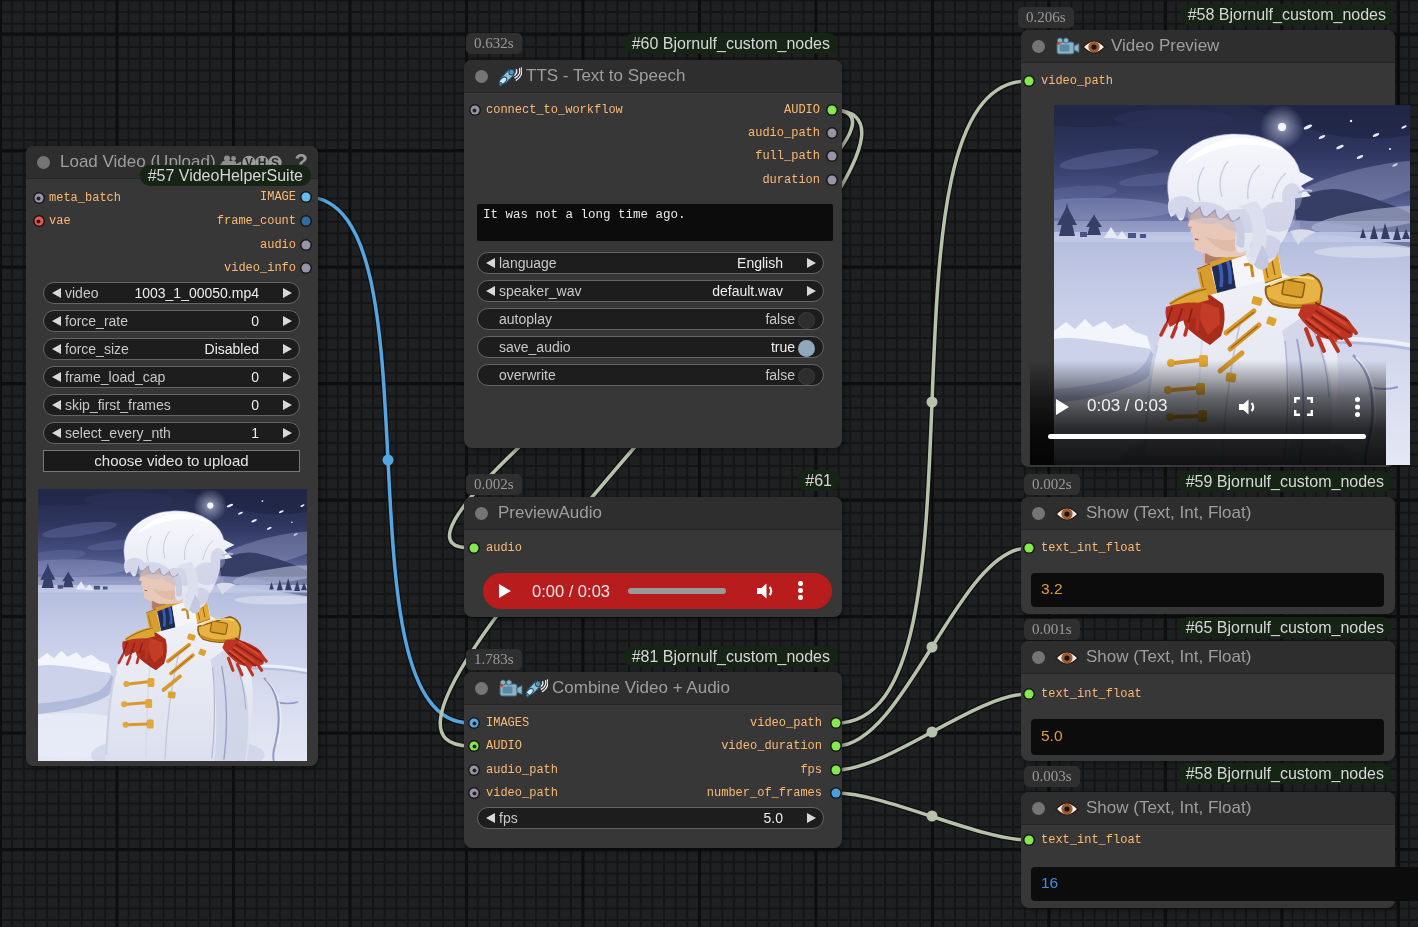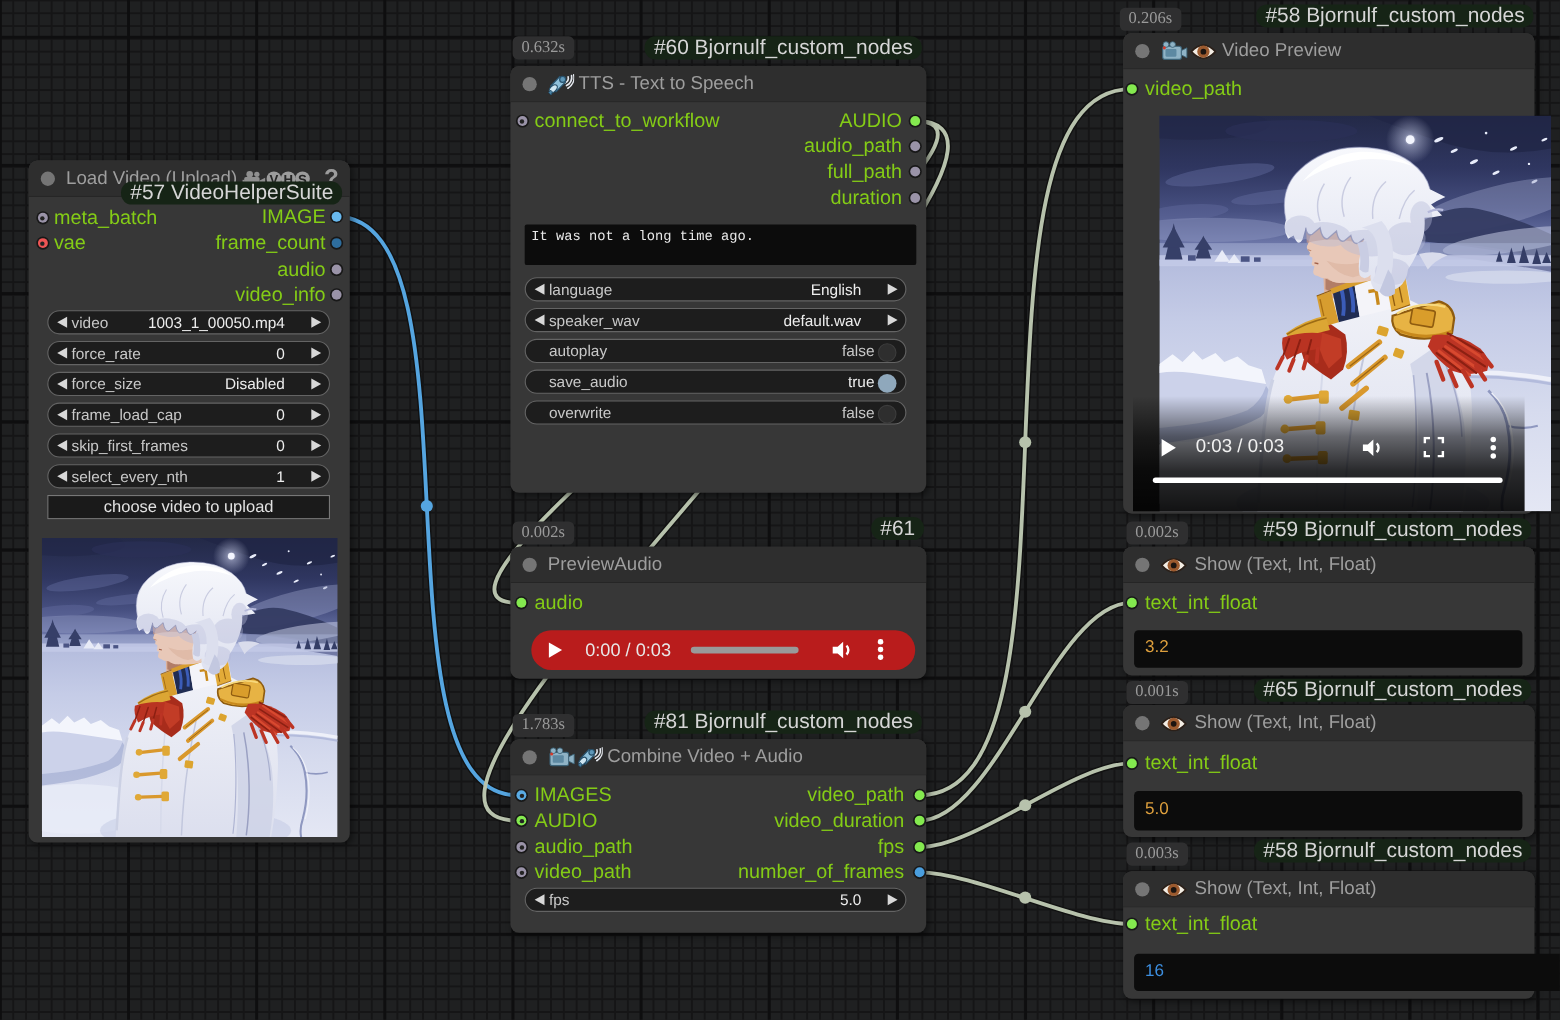--- a/index.html
+++ b/index.html
@@ -16,42 +16,42 @@
   background-position:-1px 32.5px,-1px 32.5px,-0.5px -0.5px,-0.5px -0.5px;
 }
 #wires{position:absolute;left:0;top:0;z-index:1;}
 .node{position:absolute;background:#373737;border-radius:8px;z-index:2;
   box-shadow:2px 2px 6px rgba(0,0,0,0.45);}
 .title{position:absolute;left:0;right:0;top:0;height:32px;background:#2e2e2e;
   border-radius:8px 8px 0 0;border-bottom:1px solid #252525;
   color:#9e9e9e;font-size:17px;line-height:32px;white-space:nowrap;}
 .tdot{position:absolute;left:11px;top:10px;width:13px;height:13px;border-radius:50%;background:#757575;}
 .ttext{position:absolute;left:34px;top:0;text-align:center;}
-.slot{position:absolute;font-size:18px;color:#84cc16;white-space:nowrap;transform:translateY(-50%);}
+.slot{position:absolute;font-size:12px;color:#fdba74;white-space:nowrap;transform:translateY(-50%);font-family:Liberation Mono, monospace;}
 .slot.out{text-align:right;}
 .dot{position:absolute;width:9px;height:9px;border-radius:50%;transform:translate(-50%,-50%);
   box-shadow:0 0 0 1.5px #181818;}
 .donut{position:absolute;width:9px;height:9px;border-radius:50%;transform:translate(-50%,-50%);
   box-shadow:0 0 0 1.5px #181818;}
 .donut::after{content:"";position:absolute;left:2.5px;top:2.5px;width:4px;height:4px;border-radius:50%;background:#232323;}
 .widget{position:absolute;height:22px;background:#1d1d1d;border:1px solid #646464;
   border-radius:12px;font-size:14px;color:#c8c8c8;box-sizing:border-box;}
 .widget .wname{position:absolute;left:21px;top:0;line-height:20px;}
 .widget .wval{position:absolute;right:40px;top:0;line-height:20px;color:#ededed;}
 .widget .la{position:absolute;left:8px;top:4.5px;width:0;height:0;
   border-top:5.5px solid transparent;border-bottom:5.5px solid transparent;border-right:9px solid #d8d8d8;}
 .widget .ra{position:absolute;right:7px;top:4.5px;width:0;height:0;
   border-top:5.5px solid transparent;border-bottom:5.5px solid transparent;border-left:9px solid #d8d8d8;}
 .widget .toggle{position:absolute;right:8px;top:2.5px;width:17px;height:17px;border-radius:50%;}
 .widget .toggle.off{background:#2e2e2e;border:1px solid #3c3c3c;box-sizing:border-box;}
 .widget .toggle.on{background:#8fa8bc;}
 .badge{position:absolute;z-index:3;background:#2f2f30;border-radius:5px;
   color:#9a9a9a;font-family:"Liberation Serif",serif;font-size:15px;line-height:21px;padding:0 8px;}
 .nbadge{position:absolute;z-index:3;background:#162416;border-radius:10px;
-  color:#d6d6d6;font-size:19px;line-height:21px;padding:0 8px;}
+  color:#d6d6d6;font-size:16px;line-height:21px;padding:0 8px;}
 .tbox{position:absolute;background:#0c0c0c;border-radius:4px;}
 .btn{position:absolute;background:#1a1a1a;border:1px solid #777;color:#e2e2e2;
   font-size:15px;text-align:center;box-sizing:border-box;}
 .icon{display:inline-block;vertical-align:middle;}
 </style>
 </head>
 <body>
 <svg width="0" height="0" style="position:absolute;">
 <defs>
 <linearGradient id="skyG" x1="0" y1="0" x2="0" y2="1">

